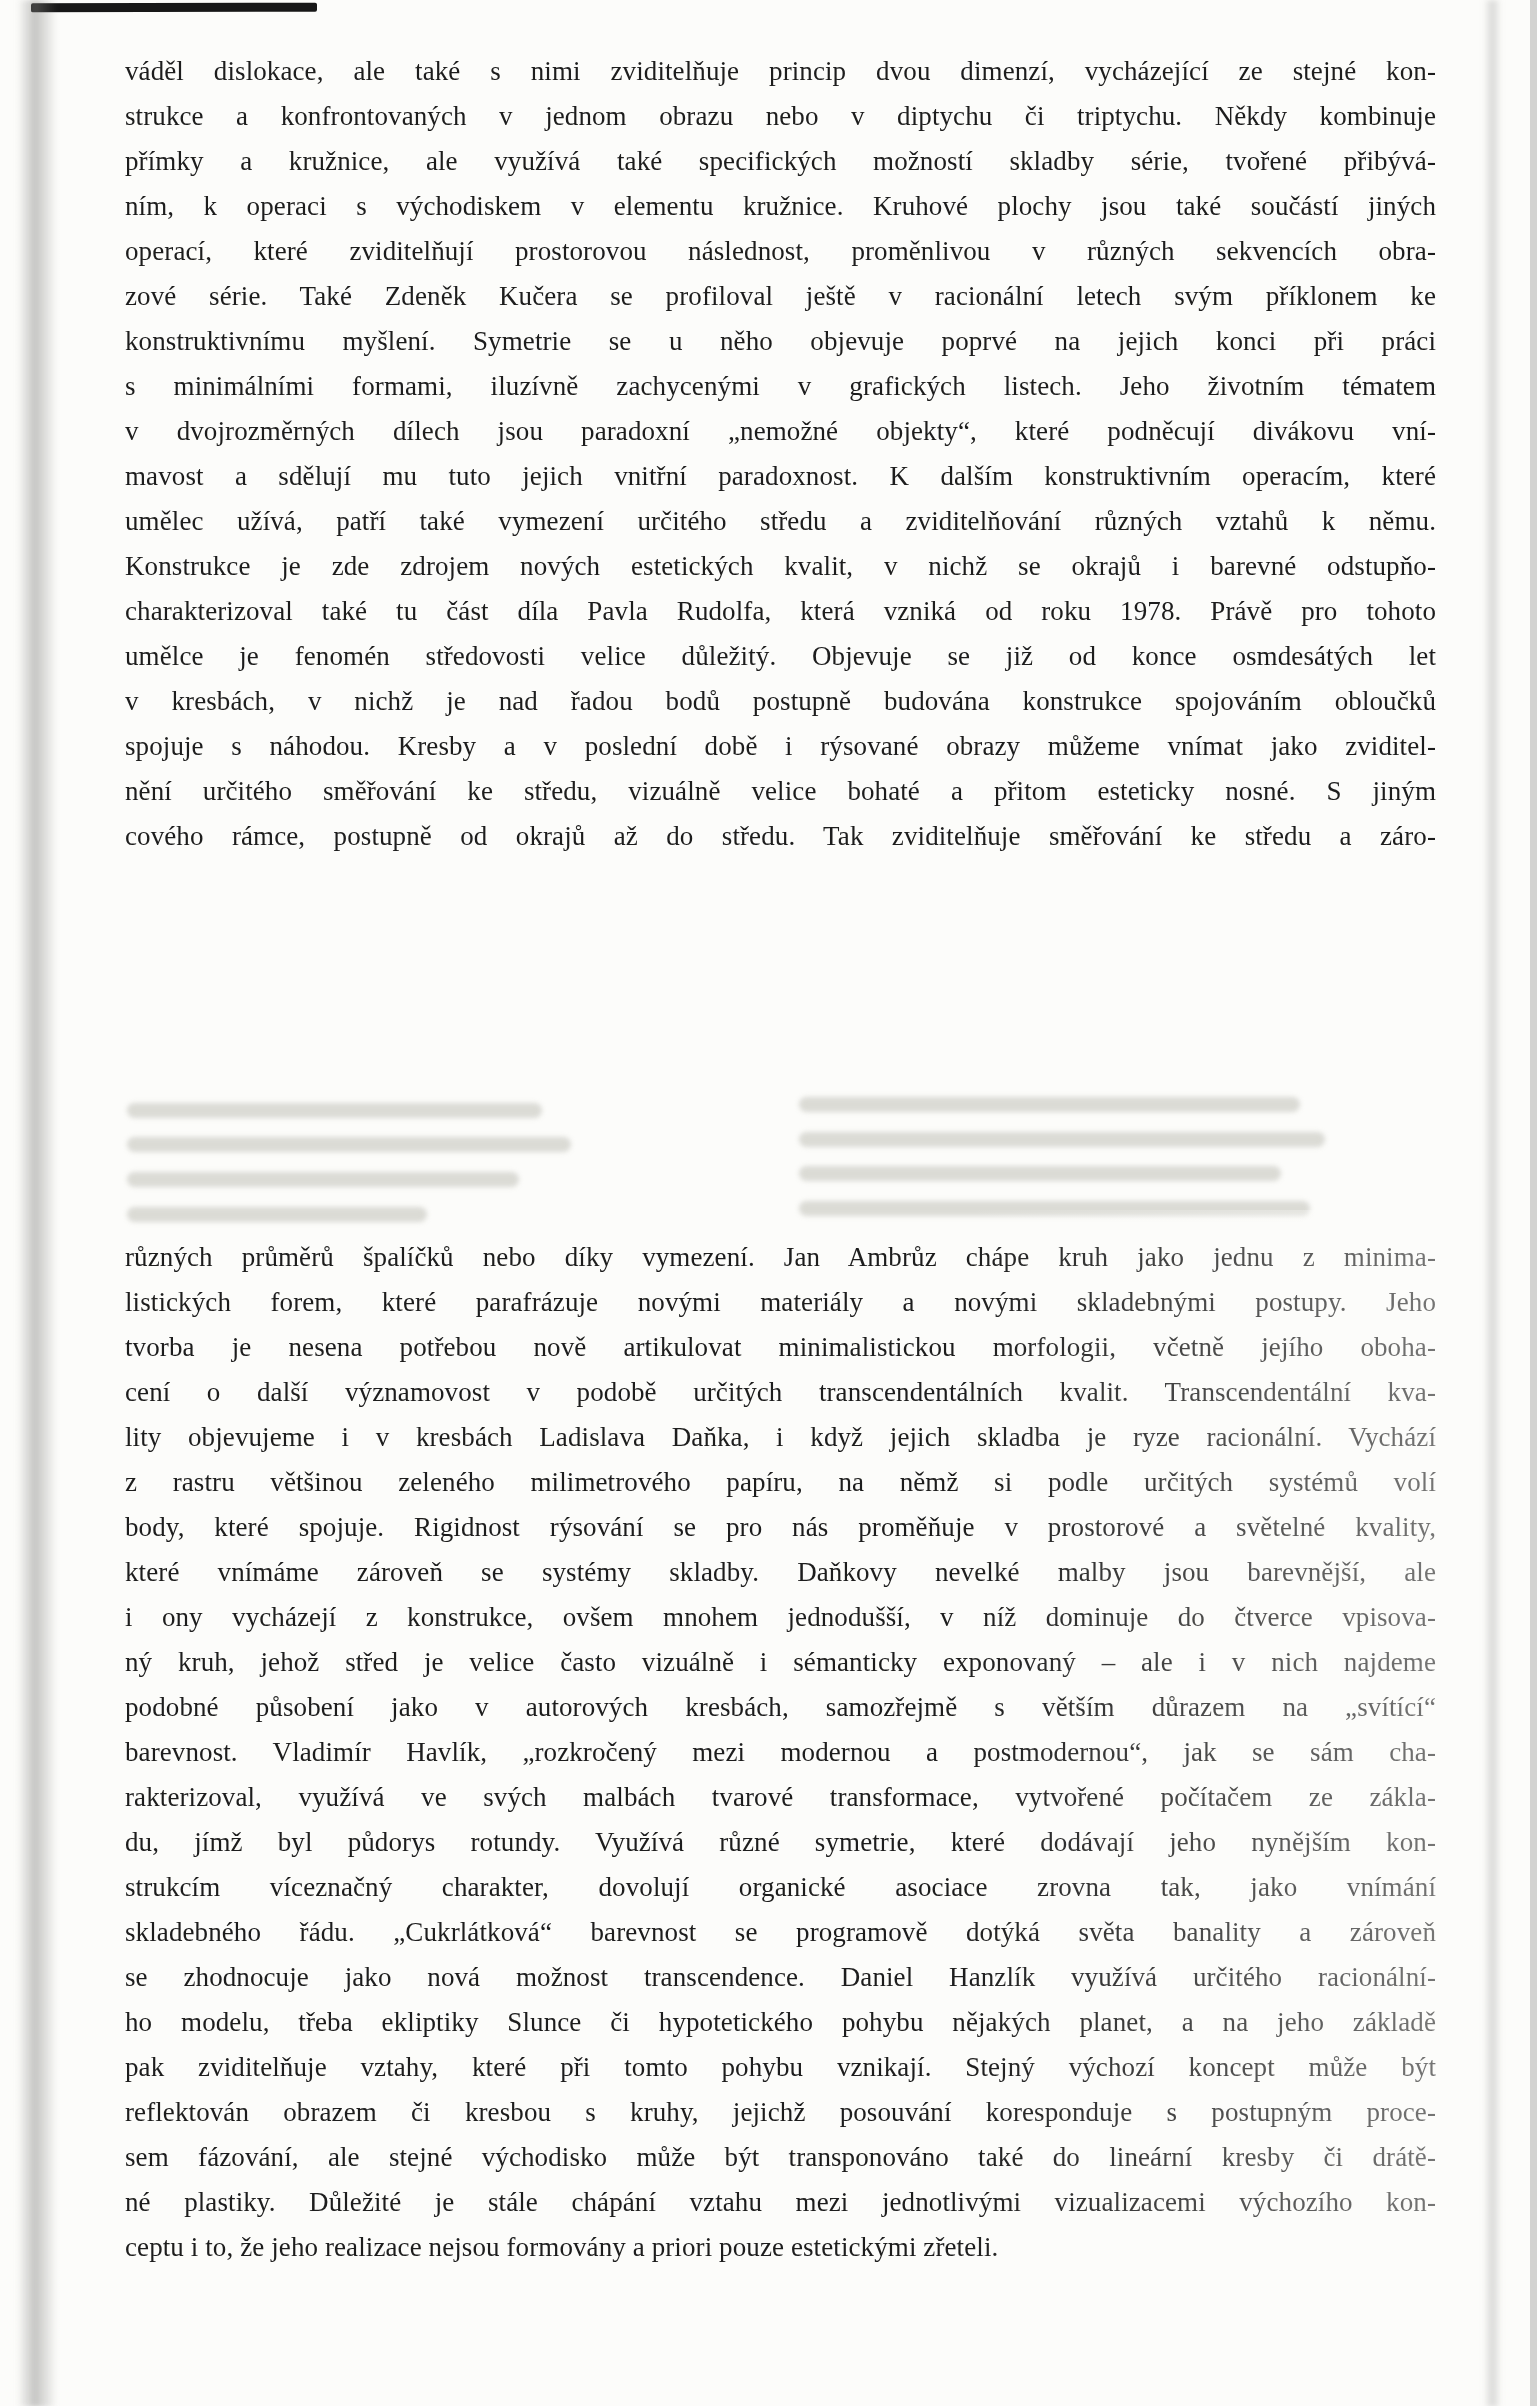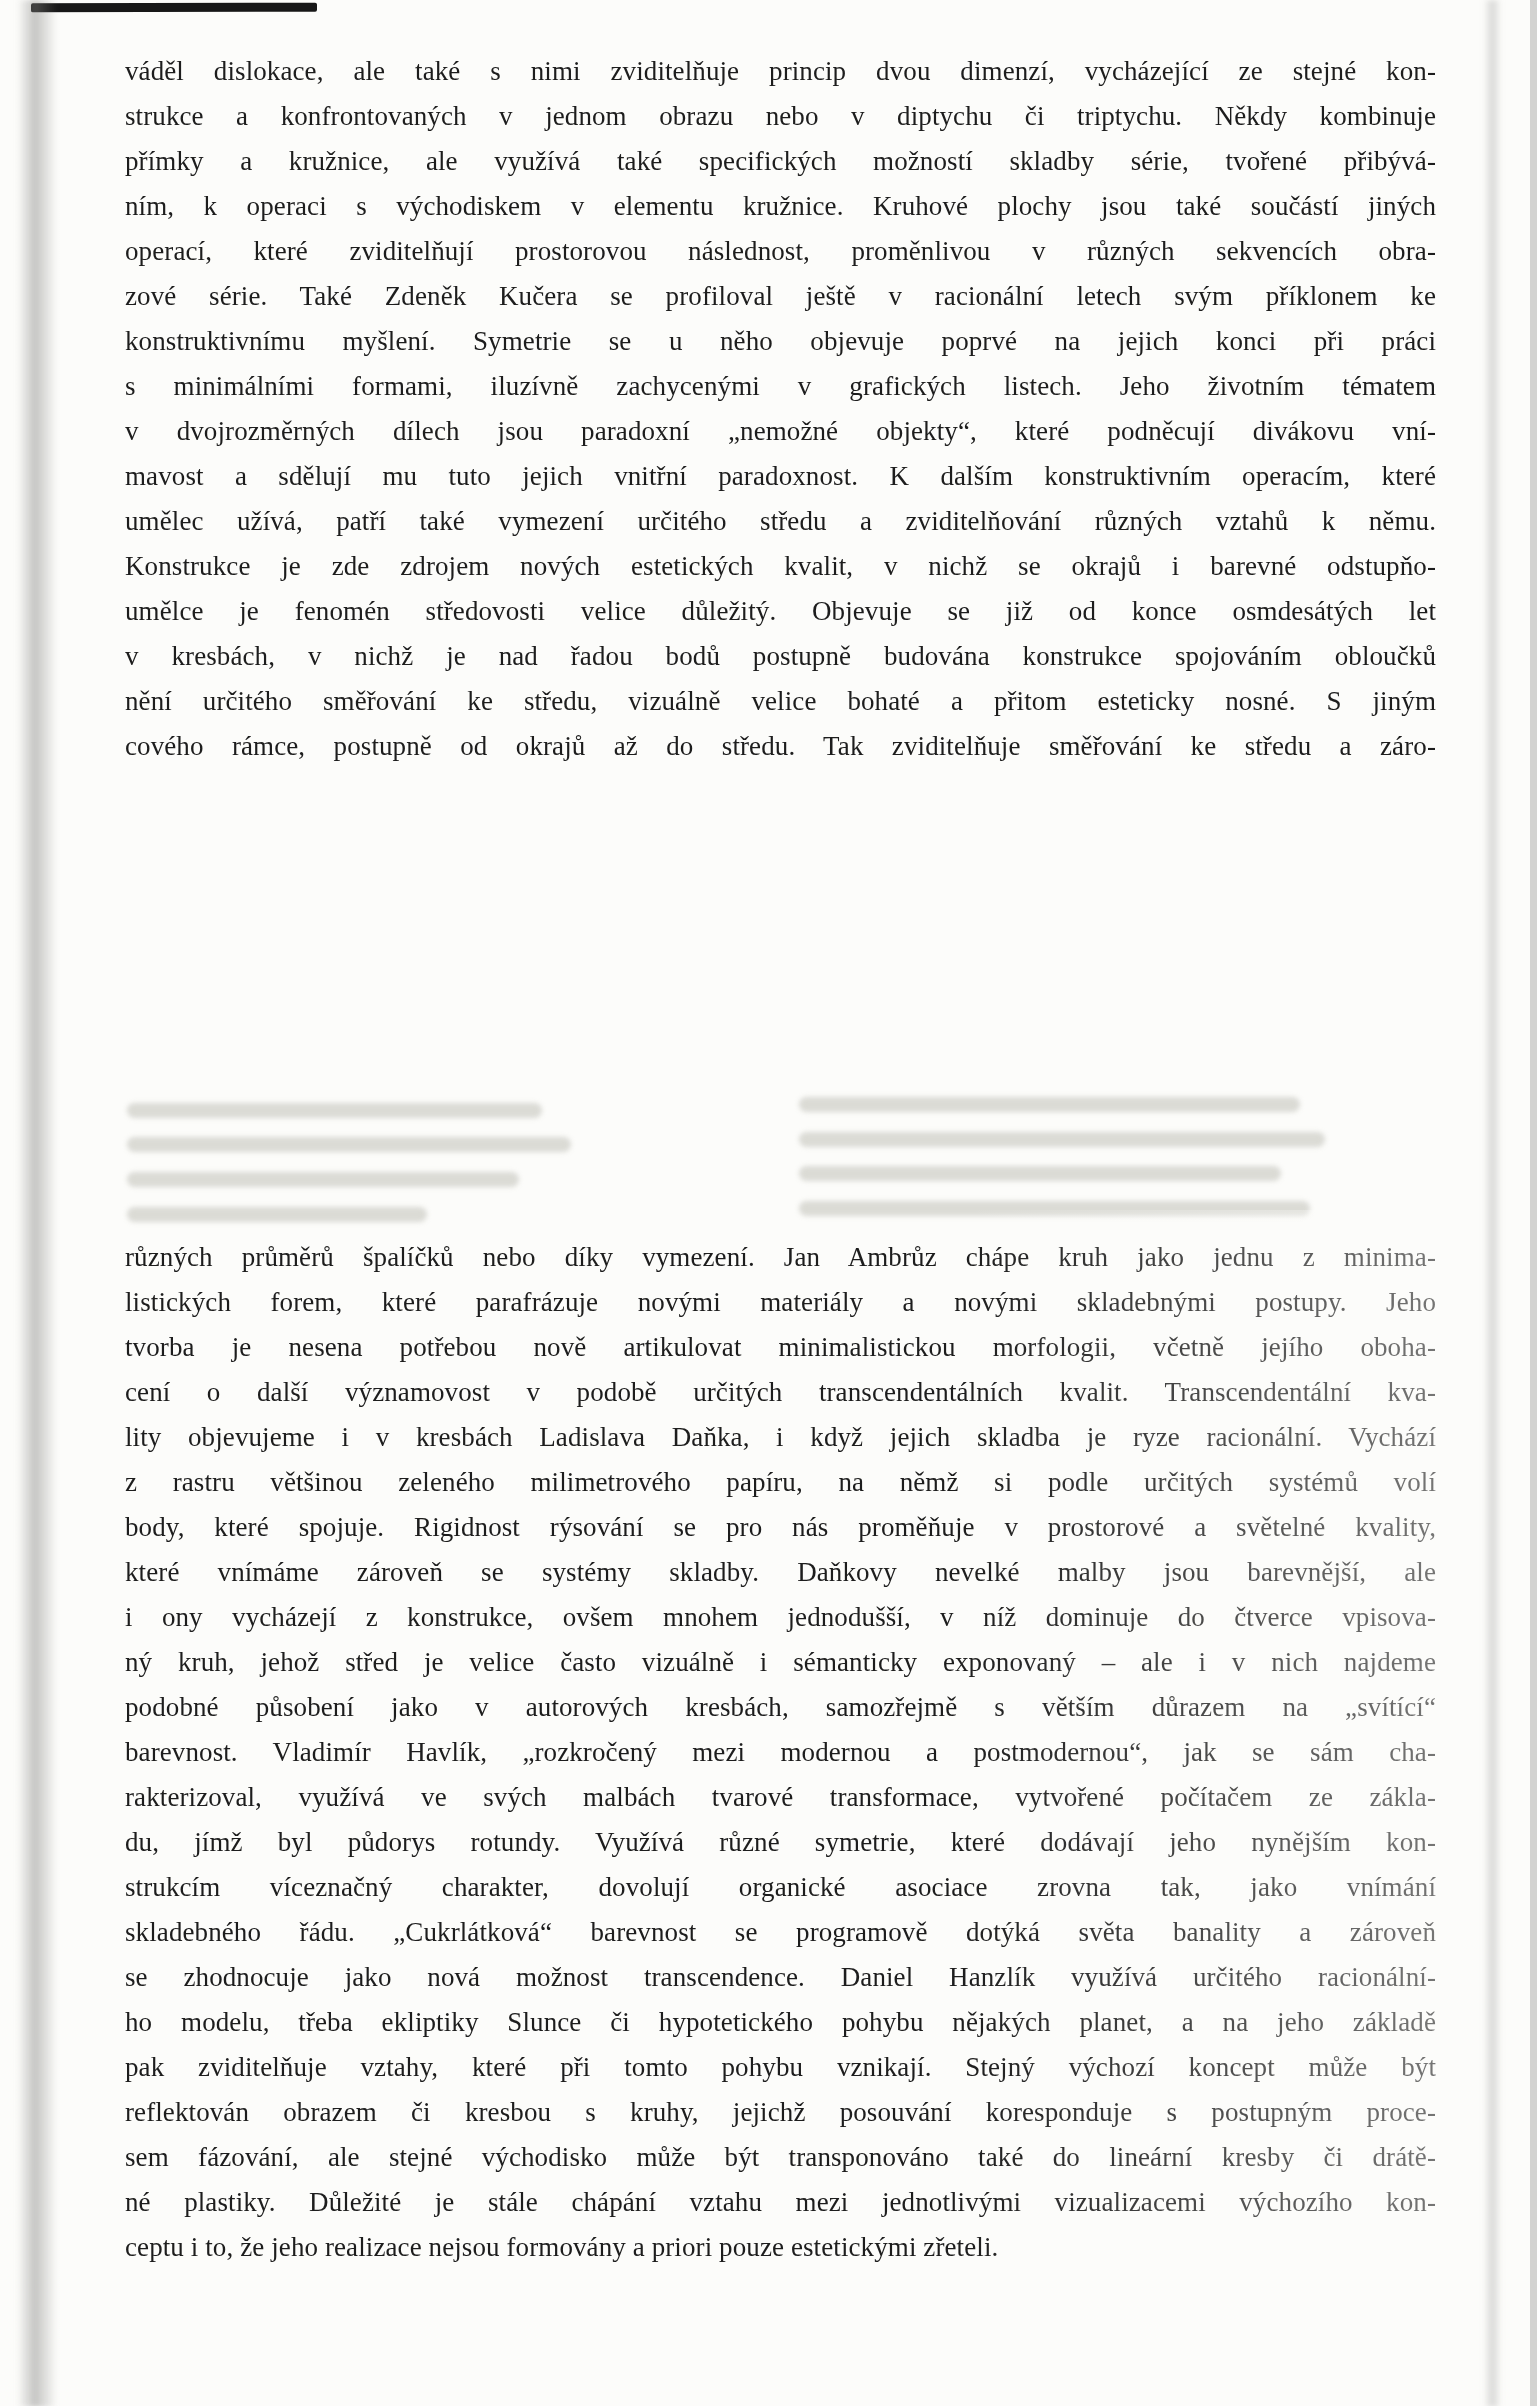--- a/index.html
+++ b/index.html
@@ -109,22 +109,24 @@
       <div class="text-line">přímky a kružnice, ale využívá také specifických možností skladby série, tvořené přibývá-</div>
       <div class="text-line">ním, k operaci s východiskem v elementu kružnice. Kruhové plochy jsou také součástí jiných</div>
       <div class="text-line">operací, které zviditelňují prostorovou následnost, proměnlivou v různých sekvencích obra-</div>
       <div class="text-line">zové série. Také Zdeněk Kučera se profiloval ještě v racionální letech svým příklonem ke</div>
       <div class="text-line">konstruktivnímu myšlení. Symetrie se u něho objevuje poprvé na jejich konci při práci</div>
       <div class="text-line">s minimálními formami, iluzívně zachycenými v grafických listech. Jeho životním tématem</div>
       <div class="text-line">v dvojrozměrných dílech jsou paradoxní „nemožné objekty“, které podněcují divákovu vní-</div>
       <div class="text-line">mavost a sdělují mu tuto jejich vnitřní paradoxnost. K dalším konstruktivním operacím, které</div>
       <div class="text-line">umělec užívá, patří také vymezení určitého středu a zviditelňování různých vztahů k němu.</div>
       <div class="text-line">Konstrukce je zde zdrojem nových estetických kvalit, v nichž se okrajů i barevné odstupňo-</div>
+      <div class="text-line">charakterizoval také tu část díla Pavla Rudolfa, která vzniká od roku 1978. Právě pro tohoto</div>
       <div class="text-line">umělce je fenomén středovosti velice důležitý. Objevuje se již od konce osmdesátých let</div>
       <div class="text-line">v kresbách, v nichž je nad řadou bodů postupně budována konstrukce spojováním obloučků</div>
+      <div class="text-line">spojuje s náhodou. Kresby a v poslední době i rýsované obrazy můžeme vnímat jako zviditel-</div>
       <div class="text-line">nění určitého směřování ke středu, vizuálně velice bohaté a přitom esteticky nosné. S jiným</div>
       <div class="text-line">cového rámce, postupně od okrajů až do středu. Tak zviditelňuje směřování ke středu a záro-</div>
     </div>
 
   <div class="ghost-line" style="left:127px;  top:1103px; width:415px;"></div>
   <div class="ghost-line" style="left:127px;  top:1137px; width:444px;"></div>
   <div class="ghost-line" style="left:127px;  top:1172px; width:392px;"></div>
   <div class="ghost-line" style="left:127px;  top:1207px; width:300px;"></div>
 
   <div class="ghost-line" style="left:799px;  top:1097px; width:501px;"></div>

